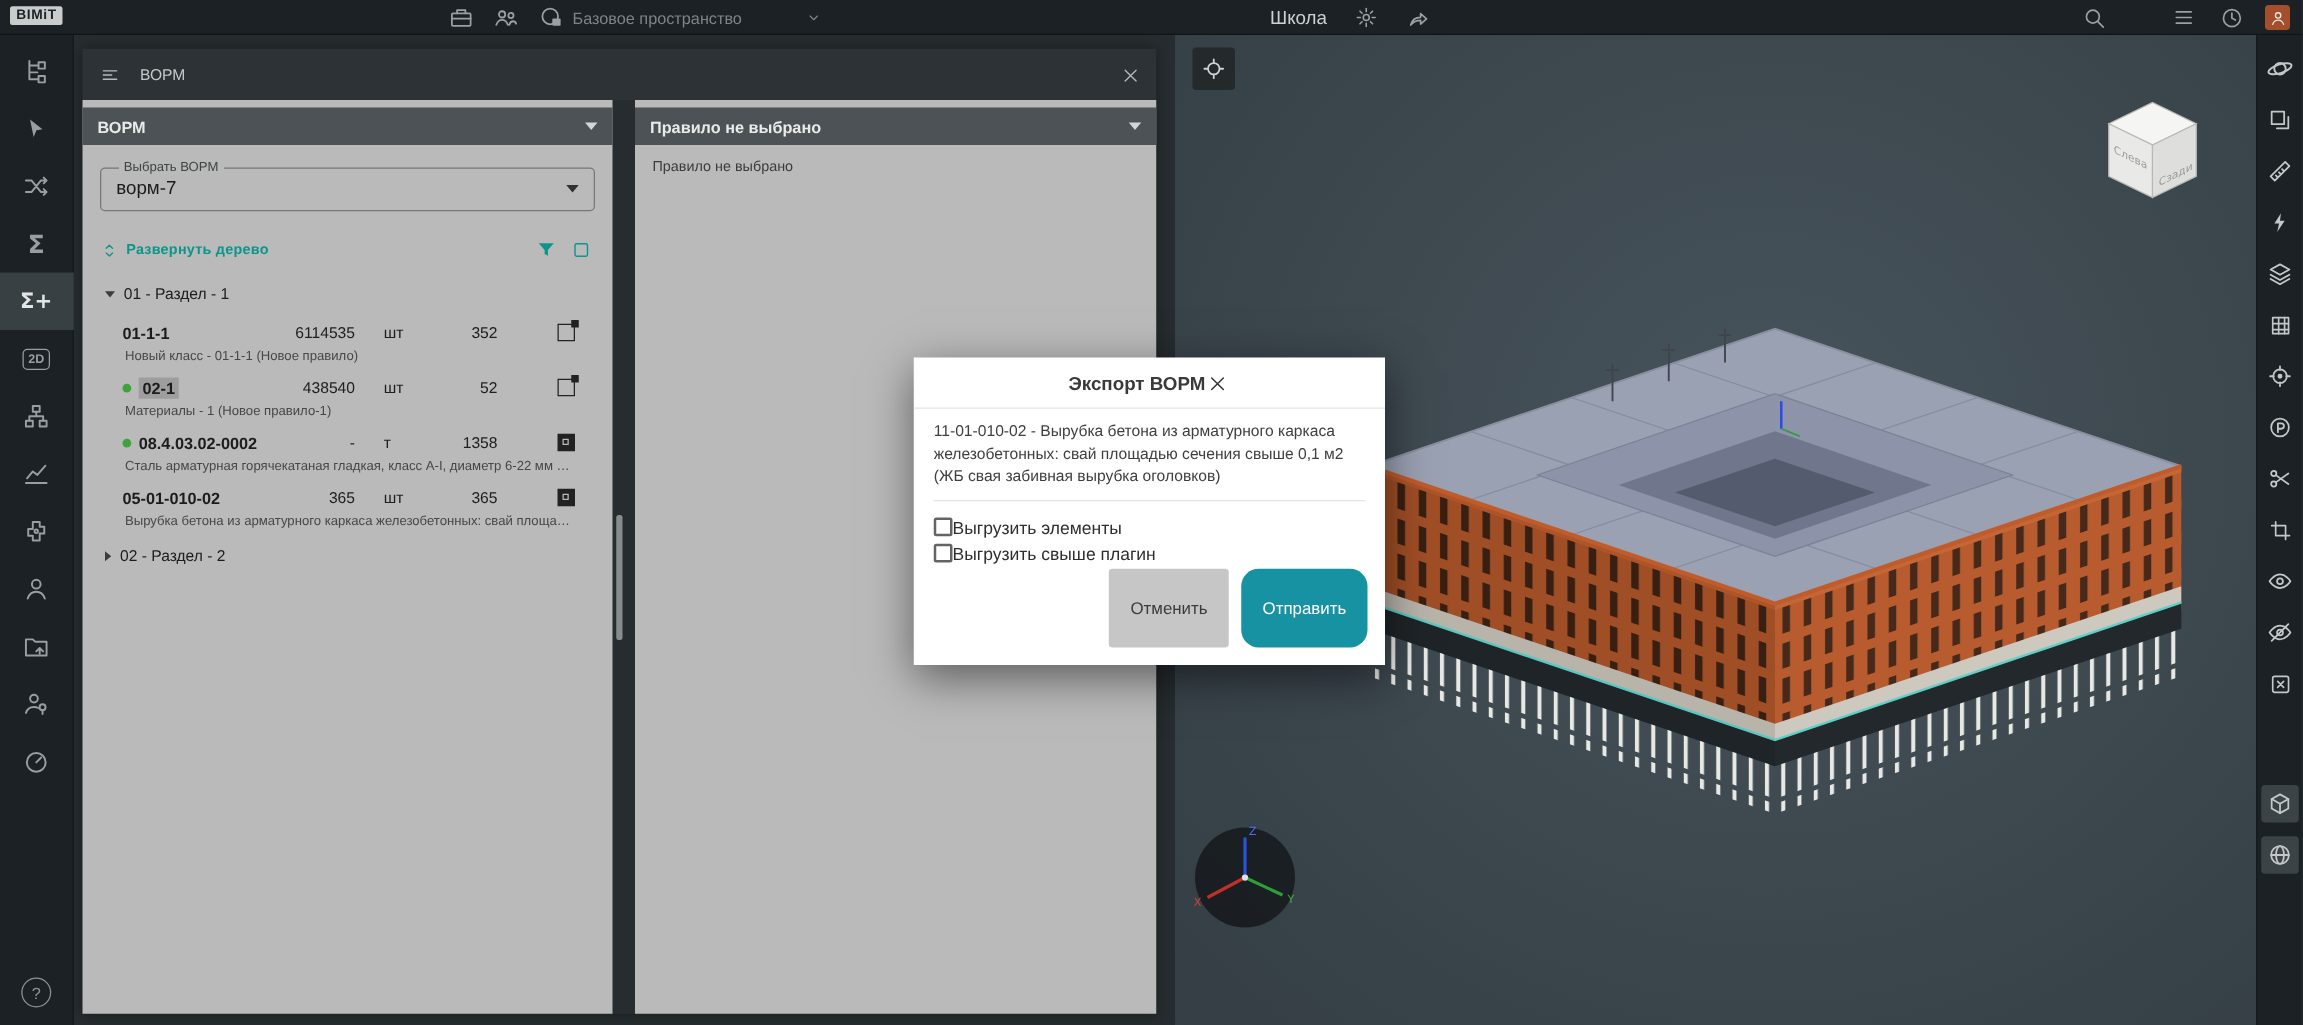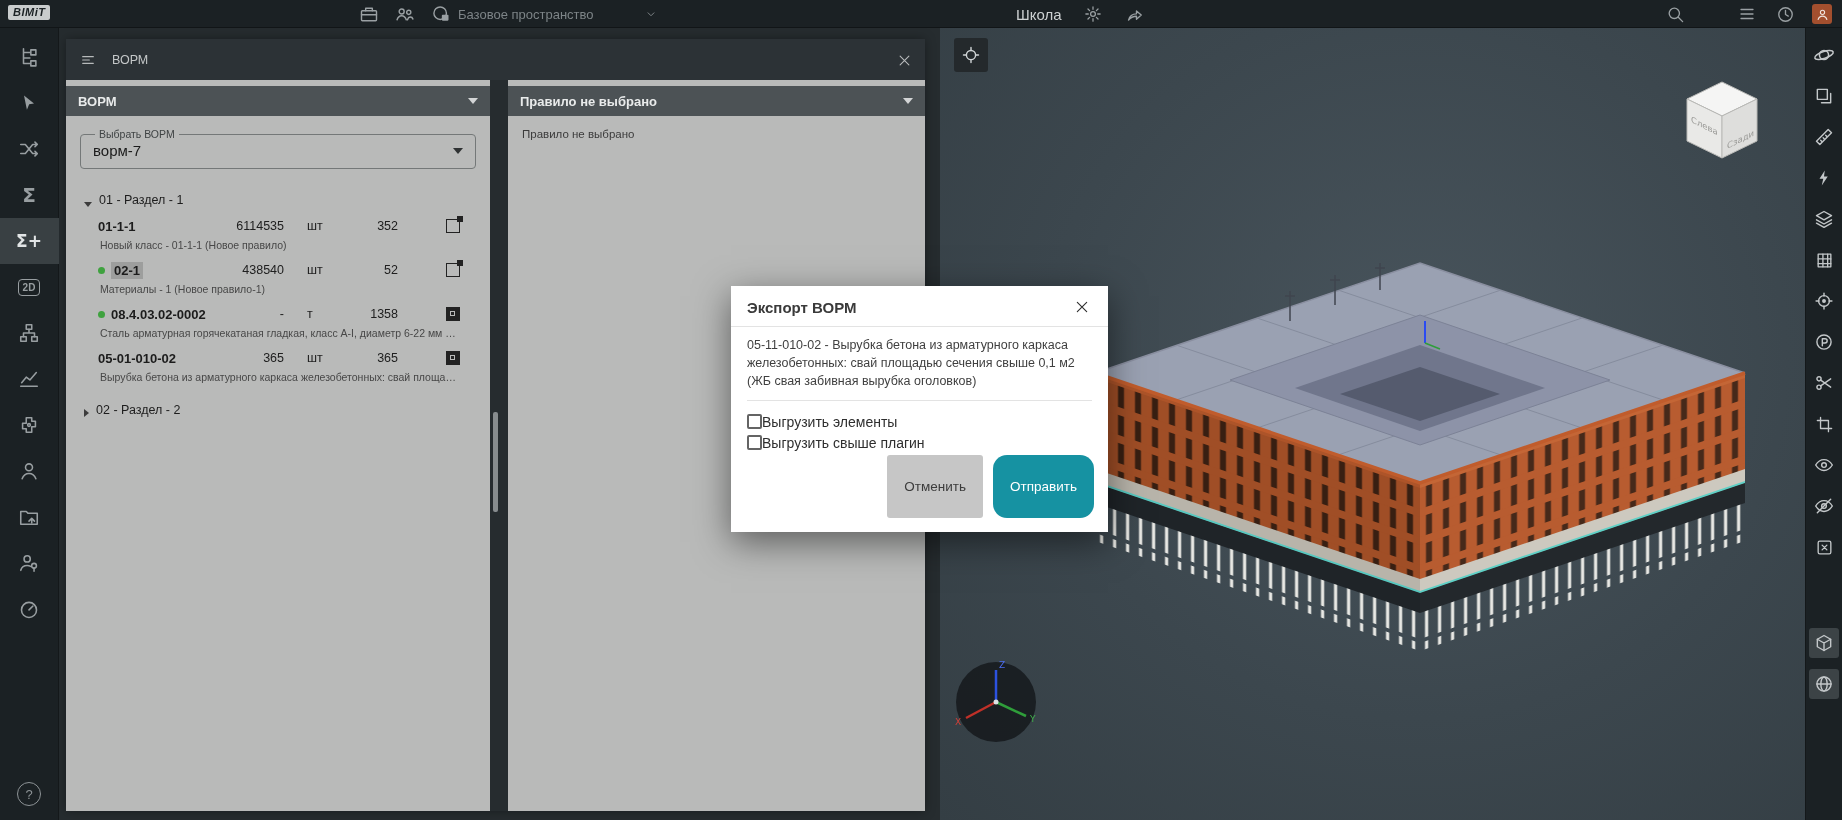--- a/index.html
+++ b/index.html
@@ -9,21 +9,21 @@
     background:#262c2f;
     font-family:"Liberation Sans","DejaVu Sans",sans-serif;
     -webkit-font-smoothing:antialiased;
   }
   svg { display:block; }
   svg text { font-family:"DejaVu Sans","Liberation Sans",sans-serif; }
   .ic { stroke:currentColor; fill:none; stroke-width:1.7; stroke-linecap:round; stroke-linejoin:round; }
 
   
   .topbar { position:absolute; top:0; left:0; right:0; height:28px; background:#1b2124; border-bottom:1px solid #111517; z-index:60; }
-  .logo { position:absolute; left:8px; top:5px; background:#c9cccd; color:#1b2124; font-size:11px; font-weight:bold; padding:1px 5px 2px; border-radius:2px; letter-spacing:.5px;font-style:italic; }
+  .logo { position:absolute; left:8px; top:5px; background:#c9cccd; color:#1b2124; font-size:11px; font-weight:bold; padding:1px 5px 2px; border-radius:2px; letter-spacing:.5px; }
   .tb-group-left { position:absolute; left:358px; top:0; height:28px; display:flex; align-items:center; gap:14px; color:#9aa0a3; }
   .tb-btn { width:22px; height:22px; display:flex; align-items:center; justify-content:center; color:#9aa0a3; cursor:pointer; }
   .ws-select { position:absolute; left:458px; top:0; height:28px; width:200px; display:flex; align-items:center; justify-content:space-between; color:#7d8487; font-size:13px; cursor:pointer; }
   .tb-project { position:absolute; left:1016px; top:0; height:28px; display:flex; align-items:center; gap:20px; }
   .project-title { color:#cdd1d2; font-size:15px;text-align:center; }
   .tb-group-right { position:absolute; right:10px; top:0; height:28px; display:flex; align-items:center; gap:16px; }
   .tb-group-right .sep-gap { width:18px; }
   .avatar-btn { width:20px; height:20px; border-radius:3px; background:#a34f2e; color:#f1e6e0; display:flex; align-items:center; justify-content:center; cursor:pointer; }
 
   
@@ -70,21 +70,21 @@
   .vs-row { display:flex; align-items:center; justify-content:space-between; margin-top:2px; }
   .vs-value { font-size:15px; color:#1b1b1b; }
   .car-dark { width:0; height:0; border-left:5px solid transparent; border-right:5px solid transparent; border-top:6px solid #2f3233; }
 
   .expand-row { margin-top:22px; display:flex; align-items:center; color:#0c968b; }
   .expand-label { font-size:11.5px; font-weight:bold; margin-left:6px; letter-spacing:.2px; cursor:pointer; }
   .expand-icons { margin-left:auto; display:flex; align-items:center; gap:10px; margin-right:2px; }
   .expand-icons .tb-btn { color:#0c968b; width:18px; height:18px; }
 
   .tree { margin-top:14px; }
-  .tgroup { display:flex; align-items:flex-end; gap:7px; height:24px; padding-left:4px; cursor:pointer; }
+  .tgroup { display:flex; align-items:center; gap:7px; height:24px; padding-left:4px; cursor:pointer; }
   .tg-label { font-size:12.5px; color:#1d1d1d; }
   .car-d { width:0; height:0; border-left:4.5px solid transparent; border-right:4.5px solid transparent; border-top:5.5px solid #3c3c3c; }
   .car-r { width:0; height:0; border-top:4.5px solid transparent; border-bottom:4.5px solid transparent; border-left:5.5px solid #3c3c3c; }
 
   .trow { display:flex; align-items:center; height:24px; margin-top:7px; padding-left:18px; cursor:pointer; }
   .t-code { flex:0 0 108px; display:flex; align-items:center; font-size:13px; font-weight:bold; color:#1c1c1c; }
   .t-code .sel { background:#9d9e9d; padding:1px 3px; }
   .dot { width:7px; height:7px; border-radius:50%; background:#3fa23f; margin-right:6px; flex:none; }
   .t-val { flex:0 0 78px; text-align:right; font-size:12.5px; color:#202020; }
   .t-unit { flex:0 0 52px; padding-left:23px; font-size:12.5px; color:#202020; }
@@ -94,21 +94,21 @@
   .t-icon.outline i { position:absolute; right:-4px; top:-4px; width:6px; height:6px; background:#222; }
   .t-icon.filled { background:#222; }
   .t-icon.filled i { position:absolute; left:3.5px; top:3.5px; width:5px; height:5px; border:1.2px solid #b9bab9; }
   .tdesc { margin:1px 0 2px 20px; padding-right:20px; font-size:10.5px; color:#474747; white-space:nowrap; overflow:hidden; text-overflow:ellipsis; }
   .tgroup.second { margin-top:10px; }
 
   .rule-empty { padding:12px 14px; font-size:11.5px; color:#3b3b3b; }
 
   
   .modal { position:absolute; left:731px; top:286px; width:377px; height:246px; background:#ffffff; box-shadow:0 10px 34px rgba(0,0,0,.5); z-index:100; display:flex; flex-direction:column; }
-  .modal-head { display:flex; align-items:center; justify-content:space-between; padding:11px 16px 9px; border-bottom:1px solid #e3e3e3; }
+  .modal-head { display:flex; align-items:center; justify-content:center; padding:11px 16px 9px; border-bottom:1px solid #e3e3e3; }
   .modal-title { font-size:15px; font-weight:bold; color:#3a3a3a; }
   .modal-close { width:20px; height:20px; display:flex; align-items:center; justify-content:center; color:#2f2f2f; cursor:pointer; }
   .modal-desc { padding:10px 16px 0; font-size:12.5px; color:#3f3f3f; line-height:1.42; }
   .modal-div { margin:10px 16px 0; border-bottom:1px solid #e3e3e3; }
   .modal-opts { padding:8px 16px 0; }
   .opt-row { display:flex; gap:0; margin-top:5px; cursor:pointer; }
   .cb { width:15px; height:15px; border:2px solid #646464; border-radius:2px; background:#fff; flex:none; }
   .opt-label { font-size:14px; color:#2e2e2e; }
   .modal-foot { margin-top:auto; padding:0 14px 14px; display:flex; justify-content:flex-end; gap:10px; }
   .btn { border:none; font-family:inherit; font-size:13.5px; padding:24px 17px; border-radius:3px; cursor:pointer; }
@@ -491,20 +491,38 @@
     </div>
     <div class="vorm-body">
       <fieldset class="vorm-select">
         <legend>Выбрать ВОРМ</legend>
         <div class="vs-row">
           <span class="vs-value">ворм-7</span>
           <span class="car-dark"></span>
         </div>
       </fieldset>
 
+      <div class="expand-row">
+        <svg class="ic" width="15" height="15" viewBox="0 0 24 24">
+            <path d="M8 9l4-4 4 4M8 15l4 4 4-4"></path>
+          </svg>
+        <span class="expand-label">Развернуть дерево</span>
+        <span class="expand-icons">
+          <span class="tb-btn">
+            <svg width="16" height="16" viewBox="0 0 24 24">
+                <path d="M3 4h18l-7 8v7l-4-2.2V12z" fill="currentColor"></path>
+              </svg>
+          </span>
+          <span class="tb-btn">
+            <svg class="ic" width="16" height="16" viewBox="0 0 24 24" stroke-width="2">
+                <rect x="4.5" y="4.5" width="15" height="15" rx="2"></rect>
+              </svg>
+          </span>
+        </span>
+      </div>
 
       <div class="tree">
         <div class="tgroup">
           <span class="car-d"></span>
           <span class="tg-label">01 - Раздел - 1</span>
         </div>
 
         <div class="trow">
           <span class="t-code">
               <span>01-1-1</span>
@@ -580,21 +598,21 @@
 
 <div class="modal">
   <div class="modal-head">
     <span class="modal-title">Экспорт ВОРМ</span>
     <span class="modal-close">
       <svg class="ic" width="16" height="16" viewBox="0 0 24 24" stroke-width="2.4">
           <path d="M5 5l14 14M19 5L5 19"></path>
         </svg>
     </span>
   </div>
-  <div class="modal-desc">05-11-010-02 - Вырубка бетона из арматурного каркаса железобетонных: свай площадью сечения свыше 0,1 м2 (ЖБ свая забивная вырубка оголовков)</div>
+  <div class="modal-desc">11-01-010-02 - Вырубка бетона из арматурного каркаса железобетонных: свай площадью сечения свыше 0,1 м2 (ЖБ свая забивная вырубка оголовков)</div>
   <div class="modal-div"></div>
   <div class="modal-opts">
     <div class="opt-row">
       <span class="cb"></span>
       <span class="opt-label">Выгрузить элементы</span>
     </div>
     <div class="opt-row">
       <span class="cb"></span>
       <span class="opt-label">Выгрузить свыше плагин</span>
     </div>

